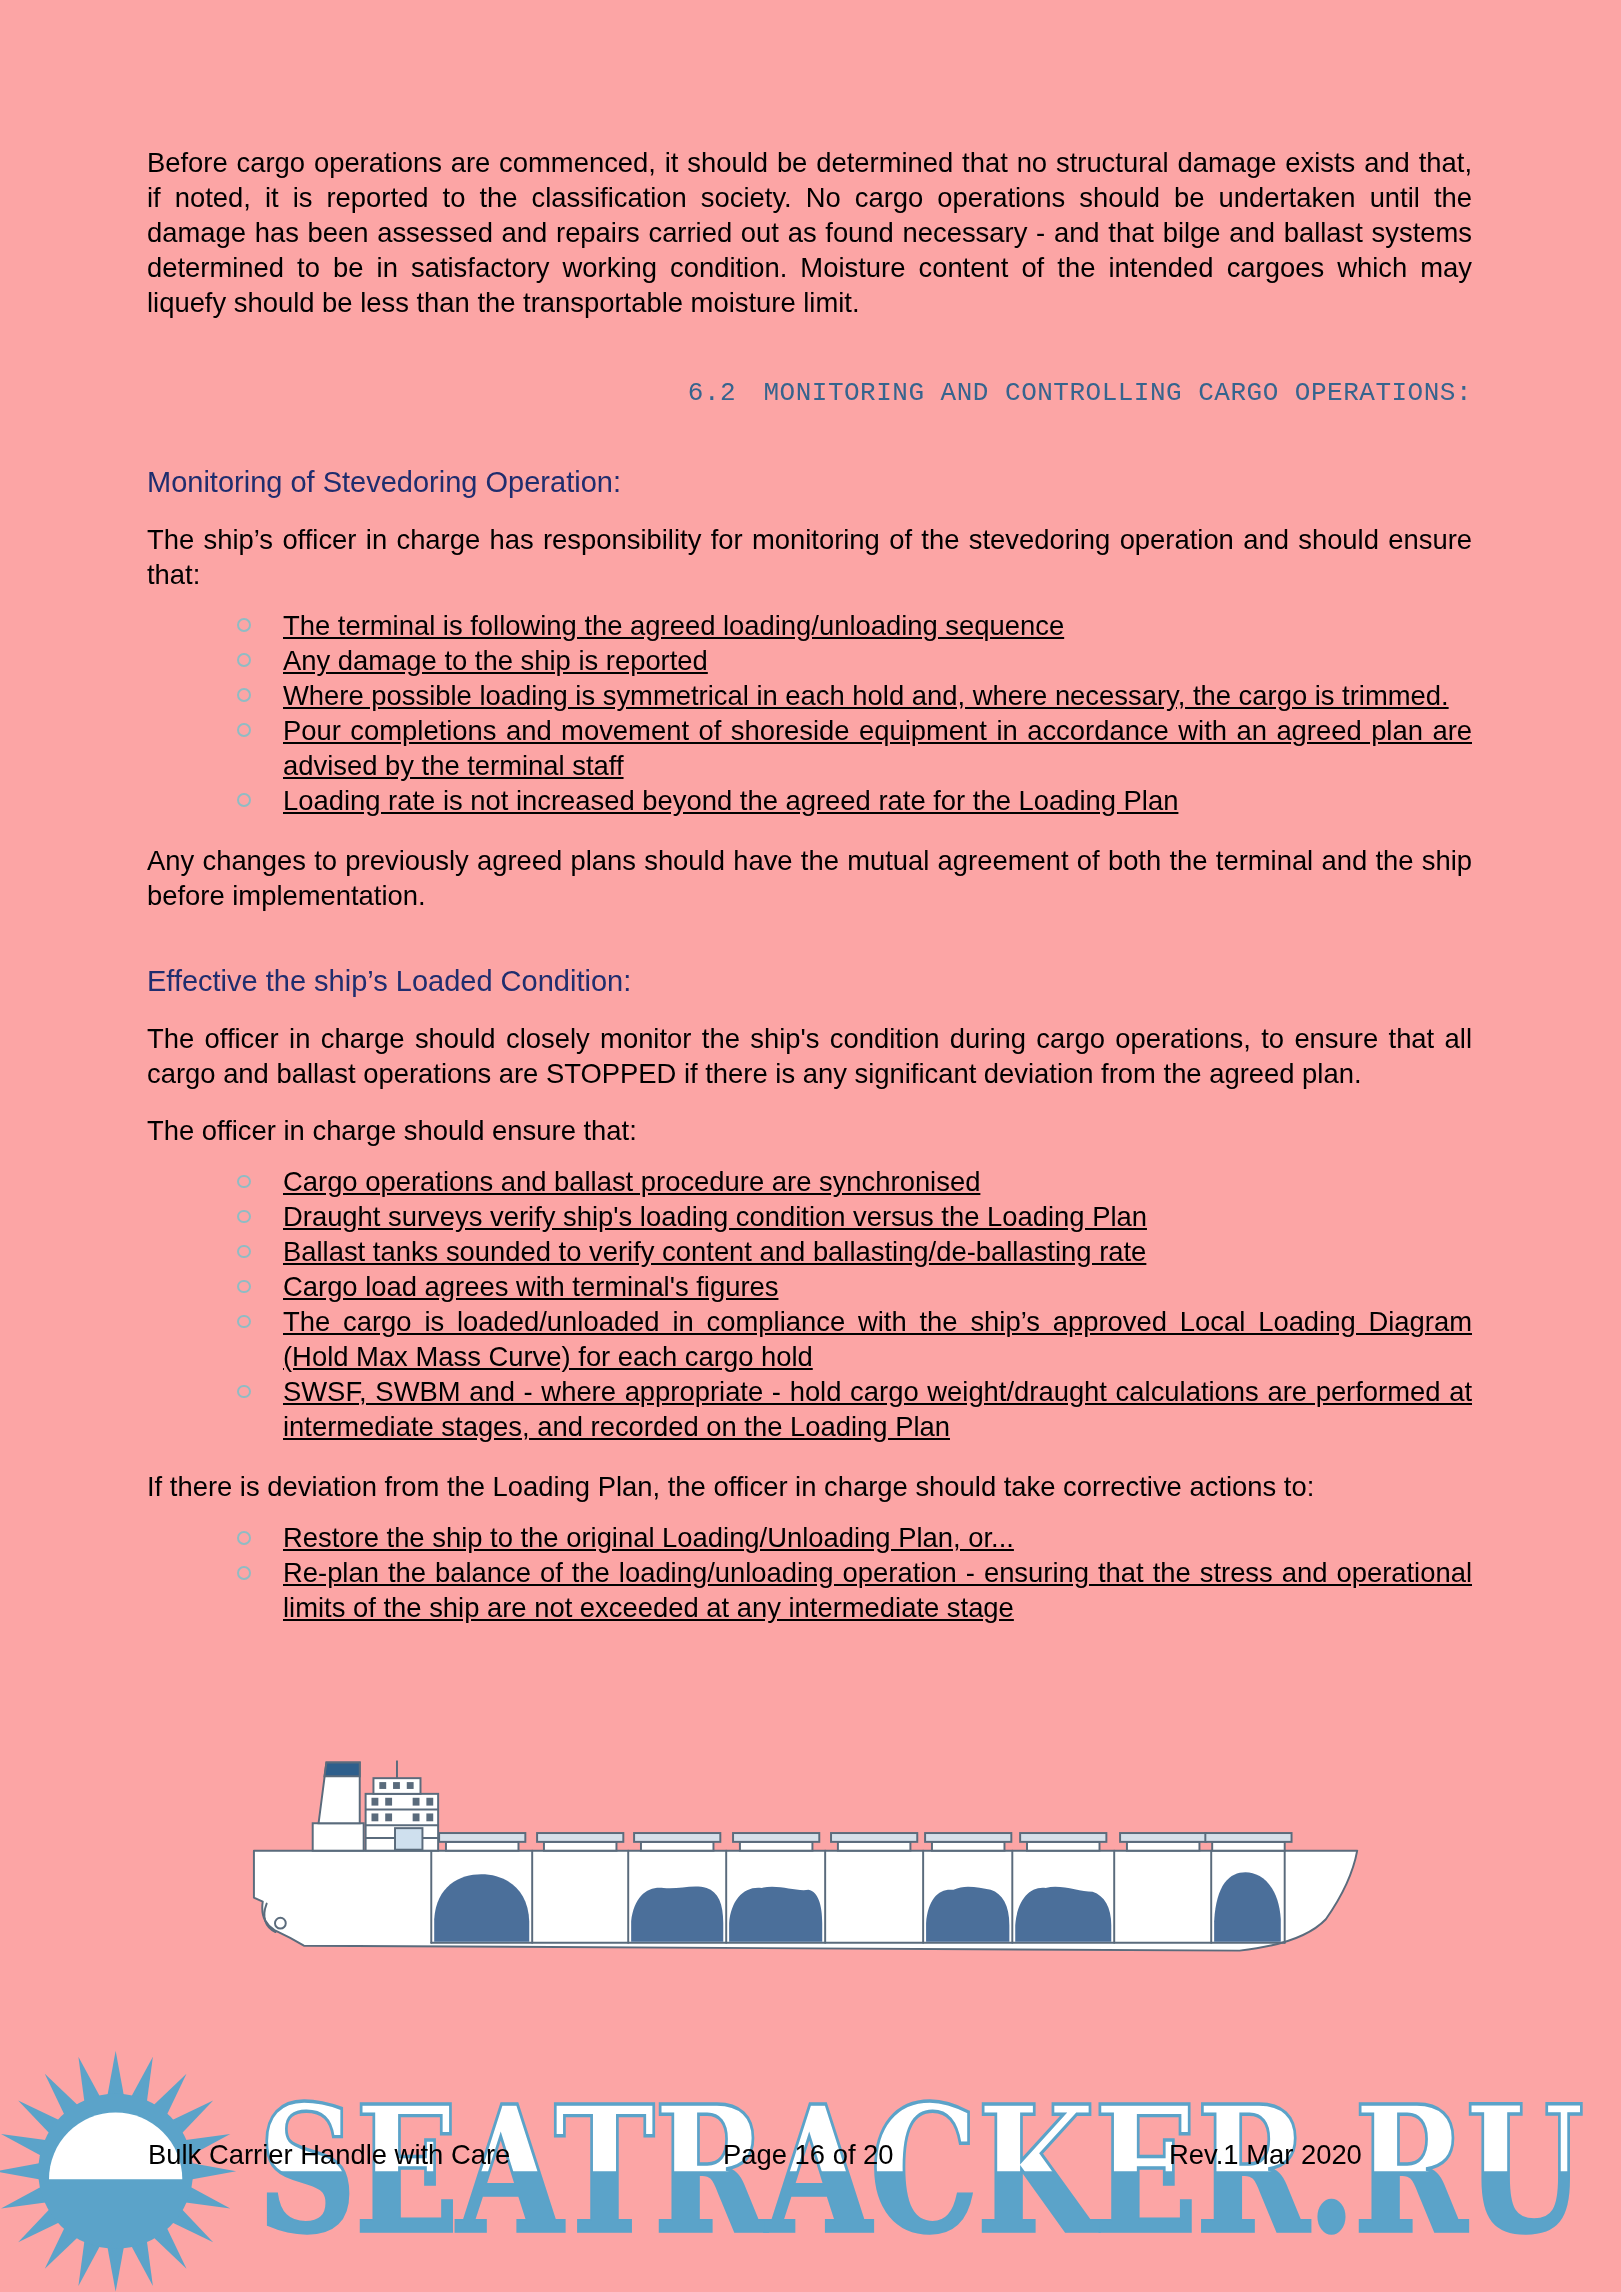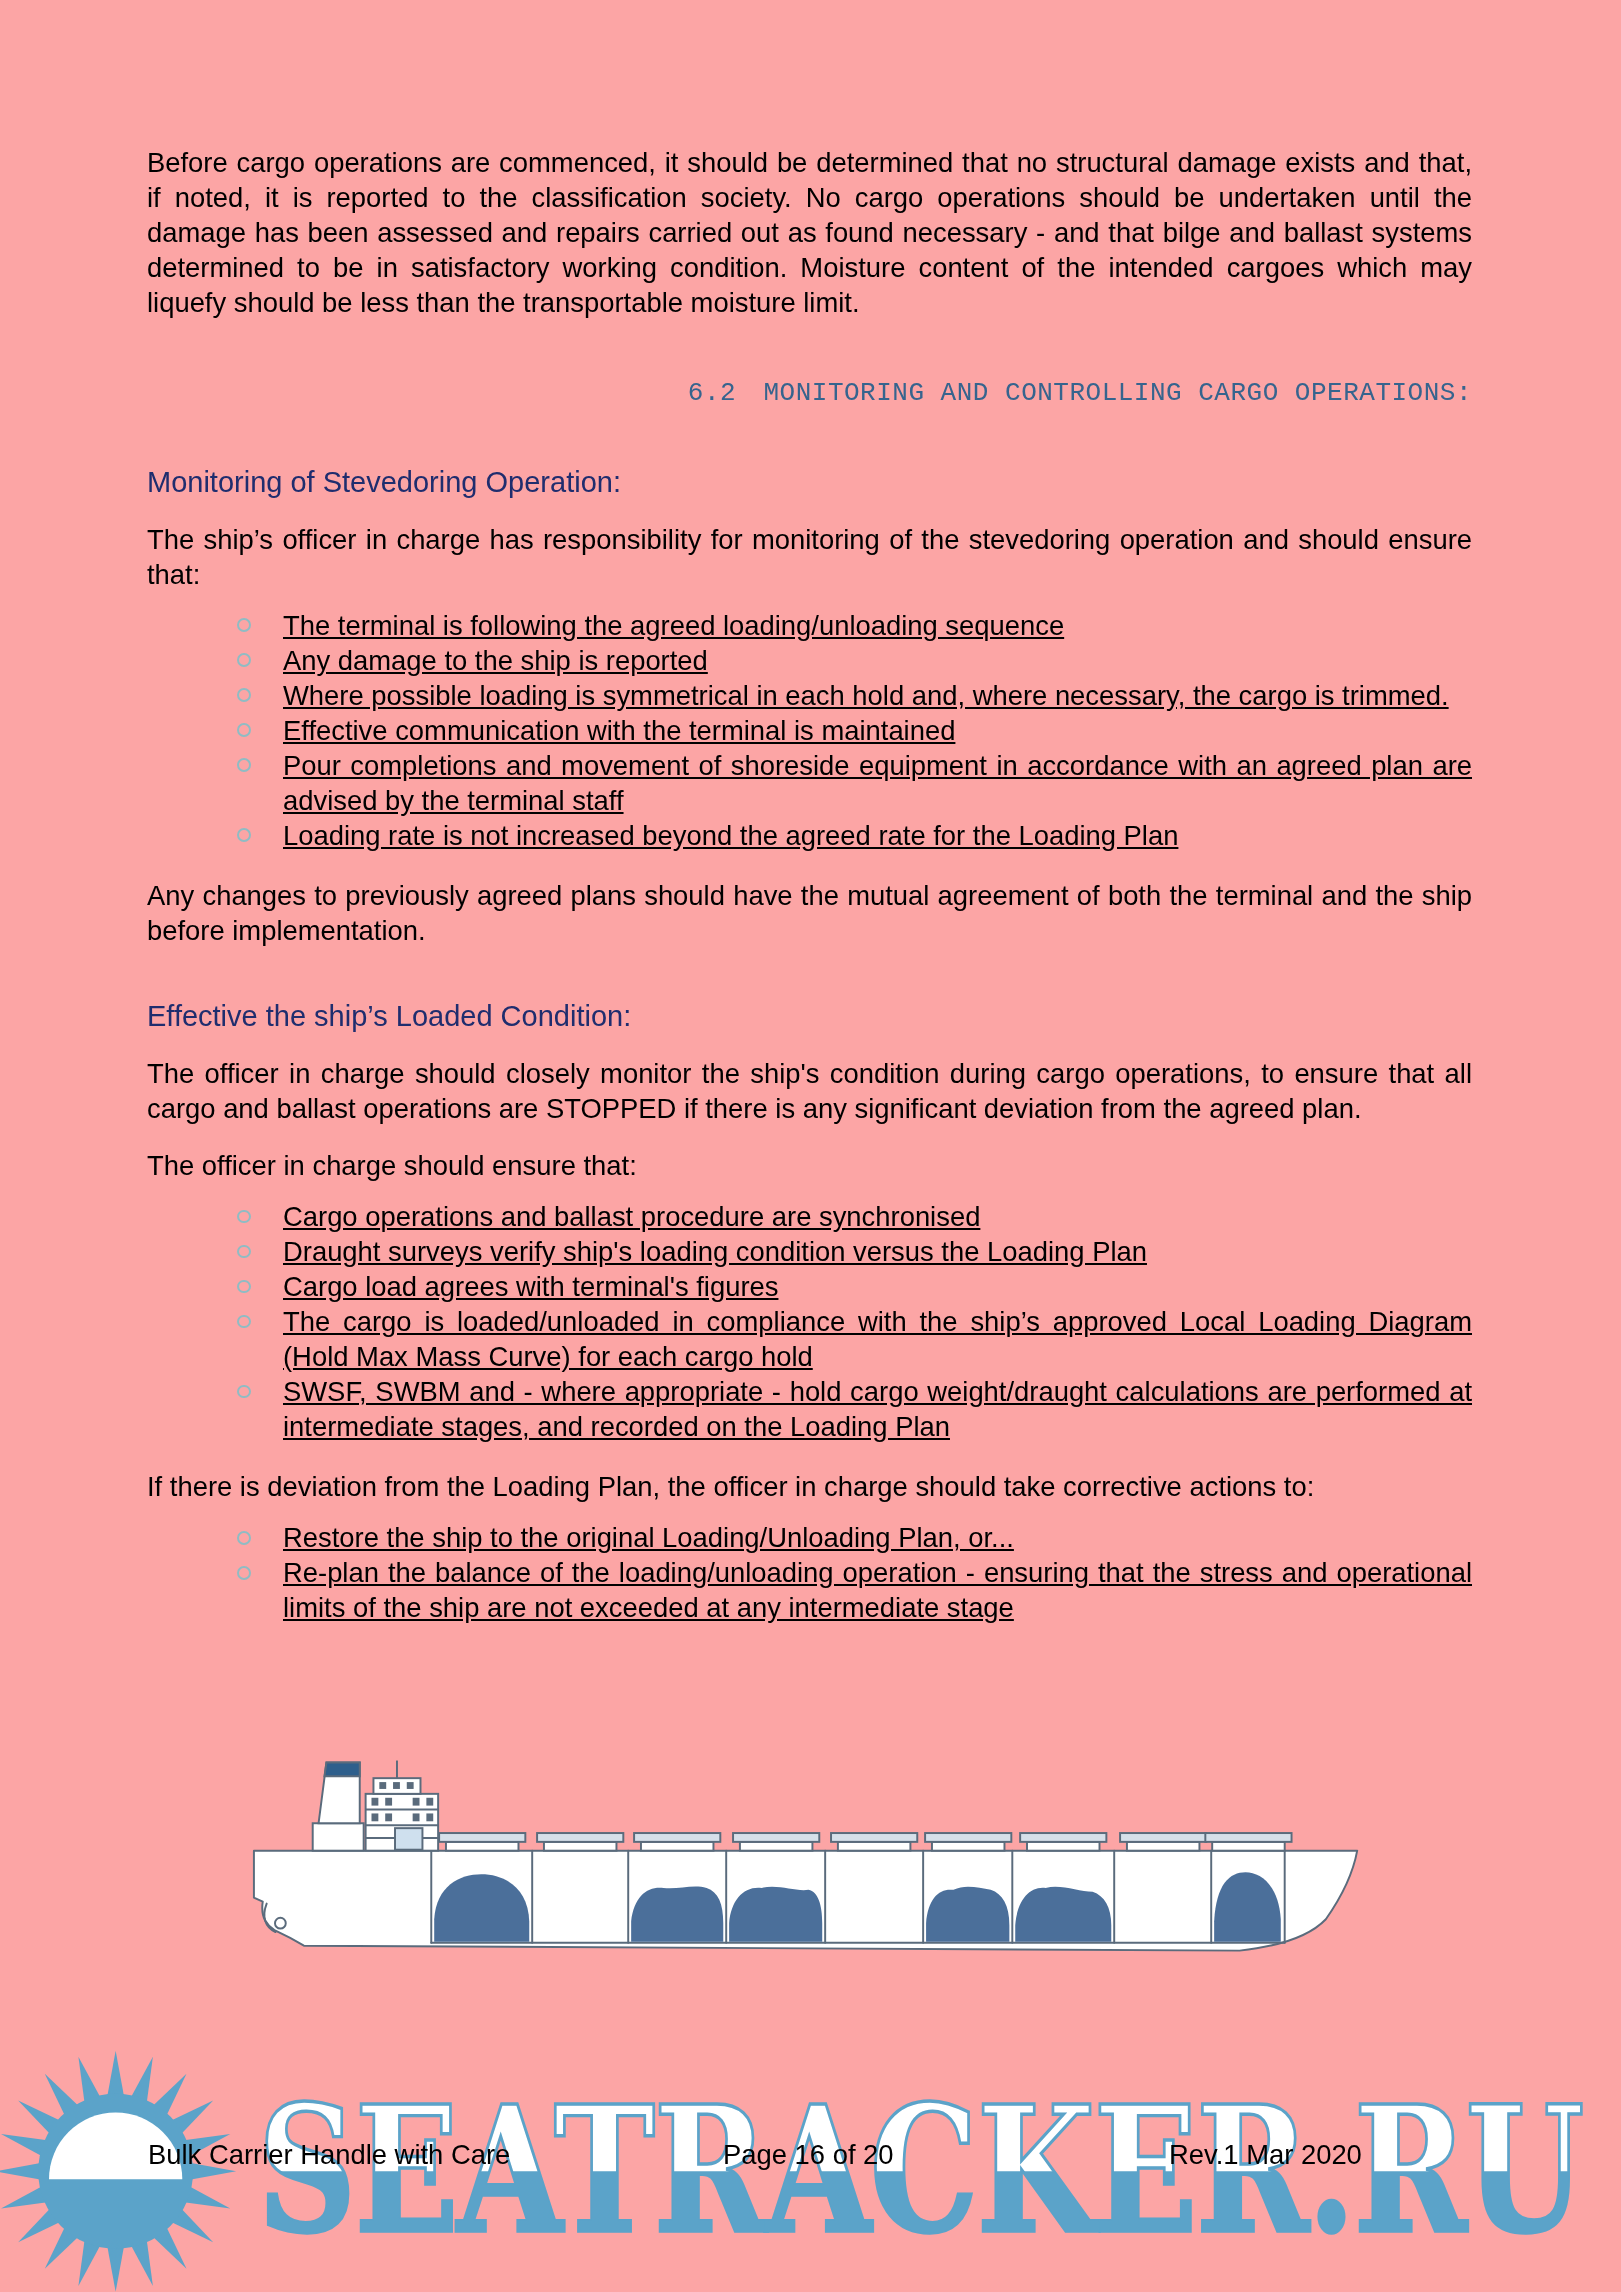--- a/index.html
+++ b/index.html
@@ -104,36 +104,36 @@
     <h1 class="section"><span class="sec-num">6.2</span><span>MONITORING AND CONTROLLING CARGO OPERATIONS:</span></h1>
 
     <h2 class="sub">Monitoring of Stevedoring Operation:</h2>
 
     <p class="para">The ship’s officer in charge has responsibility for monitoring of the stevedoring operation and should ensure that:</p>
 
     <ul class="dots">
       <li>The terminal is following the agreed loading/unloading sequence</li>
       <li>Any damage to the ship is reported</li>
       <li>Where possible loading is symmetrical in each hold and, where necessary, the cargo is trimmed.</li>
-      <li>Effective communication with the terminal is maintained</li>
       <li>Pour completions and movement of shoreside equipment in accordance with an agreed plan are advised by the terminal staff</li>
       <li>Loading rate is not increased beyond the agreed rate for the Loading Plan</li>
     </ul>
 
     <p class="note">Any changes to previously agreed plans should have the mutual agreement of both the terminal and the ship before implementation.</p>
 
     <h2 class="sub">Effective the ship’s Loaded Condition:</h2>
 
     <p class="para">The officer in charge should closely monitor the ship's condition during cargo operations, to ensure that all cargo and ballast operations are STOPPED if there is any significant deviation from the agreed plan.</p>
 
     <p class="para">The officer in charge should ensure that:</p>
 
     <ul class="dots">
       <li>Cargo operations and ballast procedure are synchronised</li>
       <li>Draught surveys verify ship's loading condition versus the Loading Plan</li>
+      <li>Ballast tanks sounded to verify content and ballasting/de-ballasting rate</li>
       <li>Cargo load agrees with terminal's figures</li>
       <li>The cargo is loaded/unloaded in compliance with the ship’s approved Local Loading Diagram (Hold Max Mass Curve) for each cargo hold</li>
       <li>SWSF, SWBM and - where appropriate - hold cargo weight/draught calculations are performed at intermediate stages, and recorded on the Loading Plan</li>
     </ul>
 
     <p class="note">If there is deviation from the Loading Plan, the officer in charge should take corrective actions to:</p>
 
     <ul class="dots">
       <li>Restore the ship to the original Loading/Unloading Plan, or...</li>
       <li>Re-plan the balance of the loading/unloading operation - ensuring that the stress and operational limits of the ship are not exceeded at any intermediate stage</li>

